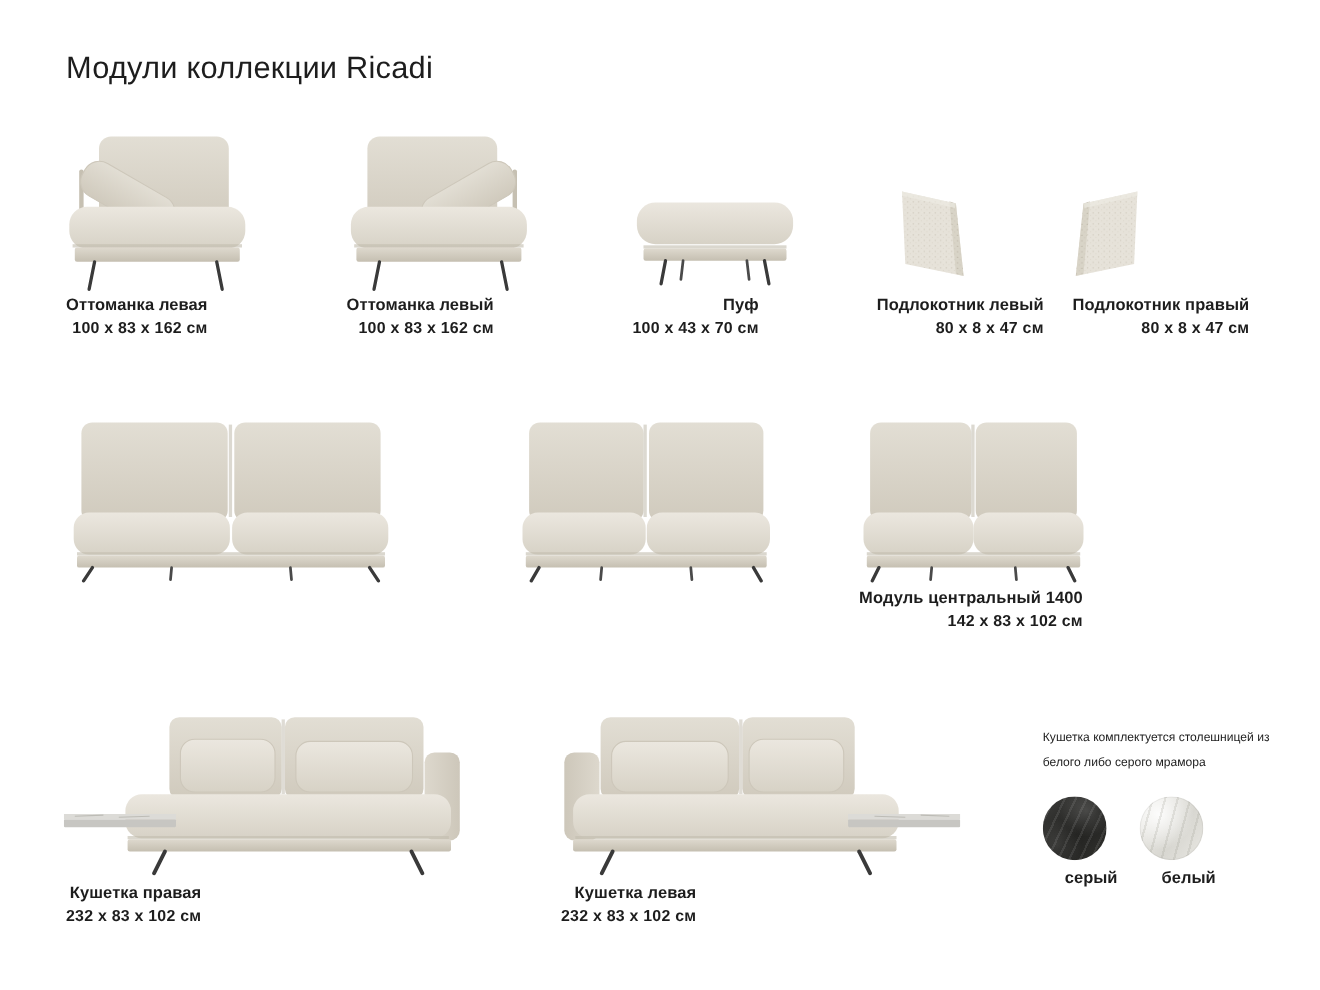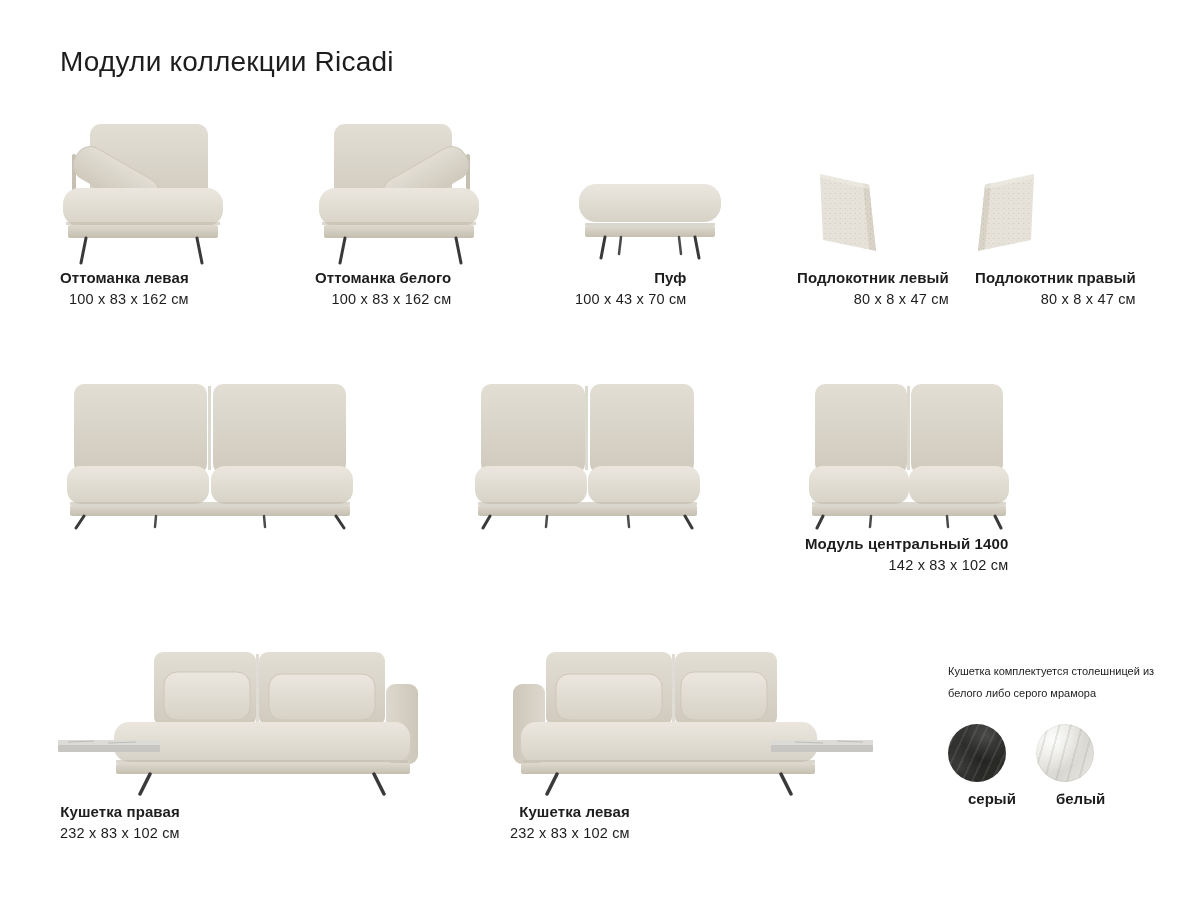--- a/index.html
+++ b/index.html
@@ -3,21 +3,21 @@
 <meta charset="utf-8">
 <style>
   html,body{margin:0;padding:0;background:#fff;}
   body{font-family:"Liberation Sans",sans-serif;color:#1d1d1d;}
   .page{position:relative;width:1200px;height:900px;background:#ffffff;overflow:hidden;}
   .title{position:absolute;left:60px;top:46px;font-size:28px;font-weight:400;letter-spacing:.2px;}
   .card{position:absolute;}
   .art{position:relative;line-height:0;}
   .info{position:absolute;top:162px;left:0;white-space:nowrap;line-height:1;text-align:right;}
   .name{font-size:15px;font-weight:600;letter-spacing:.1px;}
-  .dims{font-size:14.5px;font-weight:400;margin-top:7px;letter-spacing:.2px;}
+  .dims{font-size:14.5px;font-weight:700;margin-top:7px;letter-spacing:.2px;}
   .note{position:absolute;left:948px;top:660px;width:214px;font-size:11px;line-height:22px;font-weight:500;}
   .swatch{position:absolute;width:58px;text-align:center;}
   .swatch .slabel{margin-top:8px;font-size:15px;font-weight:700;white-space:nowrap;margin-left:20px;}
   .circle{width:58px;height:58px;border-radius:50%;}
   .circle.grey{
     background:
       radial-gradient(circle at 68% 22%, rgba(255,255,255,.16), rgba(255,255,255,0) 40%),
       radial-gradient(circle at 22% 76%, rgba(255,255,255,.10), rgba(255,255,255,0) 36%),
       repeating-linear-gradient(115deg, rgba(255,255,255,.09) 0 2px, rgba(255,255,255,0) 2px 9px),
       linear-gradient(135deg,#3d3d3b,#222220 55%,#32322f);
@@ -101,21 +101,21 @@
             </g>
           <rect x="3" y="72" width="160" height="38" rx="16" fill="url(#gSeat)"></rect>
           <rect x="6" y="106" width="154" height="3" fill="#c2bcae" opacity=".6"></rect>
           <rect x="8" y="109" width="150" height="13" rx="2" fill="url(#gBase)"></rect>
           <path d="M26 122 L21 147" stroke="#3a3a3a" stroke-width="3" stroke-linecap="round" fill="none"></path>
           <path d="M137 122 L142 147" stroke="#3a3a3a" stroke-width="3" stroke-linecap="round" fill="none"></path>
         </g>
       </svg>
     </div>
     <div class="info">
-      <div class="name">Оттоманка белого</div>
+      <div class="name">Оттоманка левый</div>
       <div class="dims">100 x 83 x 162 см</div>
     </div>
   </div>
 
   <div class="card" style="left:575px;top:108px;width:160px;height:210px">
     <div class="art">
       <svg width="150" height="78" viewBox="0 0 150 78" style="margin-top:74px">
         <rect x="4" y="2" width="142" height="38" rx="17" fill="url(#gSeat)"></rect>
         <rect x="10" y="41" width="130" height="3" fill="#c2bcae" opacity=".6"></rect>
         <rect x="10" y="44" width="130" height="11" rx="2" fill="url(#gBase)"></rect>
@@ -190,21 +190,21 @@
         <rect x="8" y="124" width="219" height="3" fill="#c2bcae" opacity=".6"></rect>
         <rect x="8" y="127" width="219" height="11" rx="2" fill="url(#gBase)"></rect>
         <path d="M20 138 L13 150" stroke="#3a3a3a" stroke-width="3" stroke-linecap="round" fill="none"></path>
         <path d="M77 138 L76 149" stroke="#4a4a4a" stroke-width="2.5" stroke-linecap="round" fill="none"></path>
         <path d="M158 138 L159 149" stroke="#4a4a4a" stroke-width="2.5" stroke-linecap="round" fill="none"></path>
         <path d="M215 138 L222 150" stroke="#3a3a3a" stroke-width="3" stroke-linecap="round" fill="none"></path>
       </svg>
     </div>
   </div>
 
-  <div class="card" style="left:805px;top:374px;width:212px;height:210px">
+  <div class="card" style="left:781px;top:374px;width:212px;height:210px">
     <div class="art">
       <svg width="208" height="152" viewBox="0 0 208 152" style="margin-top:4px">
         <rect x="10" y="6" width="92" height="90" rx="10" fill="url(#gBack)"></rect>
         <rect x="106" y="6" width="92" height="90" rx="10" fill="url(#gBack)"></rect>
         <rect x="102" y="8" width="3" height="84" fill="#bfb9ab" opacity=".55"></rect>
         <rect x="4" y="88" width="100" height="38" rx="14" fill="url(#gSeat)"></rect>
         <rect x="104" y="88" width="100" height="38" rx="14" fill="url(#gSeat)"></rect>
         <rect x="7" y="124" width="194" height="3" fill="#c2bcae" opacity=".6"></rect>
         <rect x="7" y="127" width="194" height="11" rx="2" fill="url(#gBase)"></rect>
         <path d="M18 138 L12 150" stroke="#3a3a3a" stroke-width="3" stroke-linecap="round" fill="none"></path>

